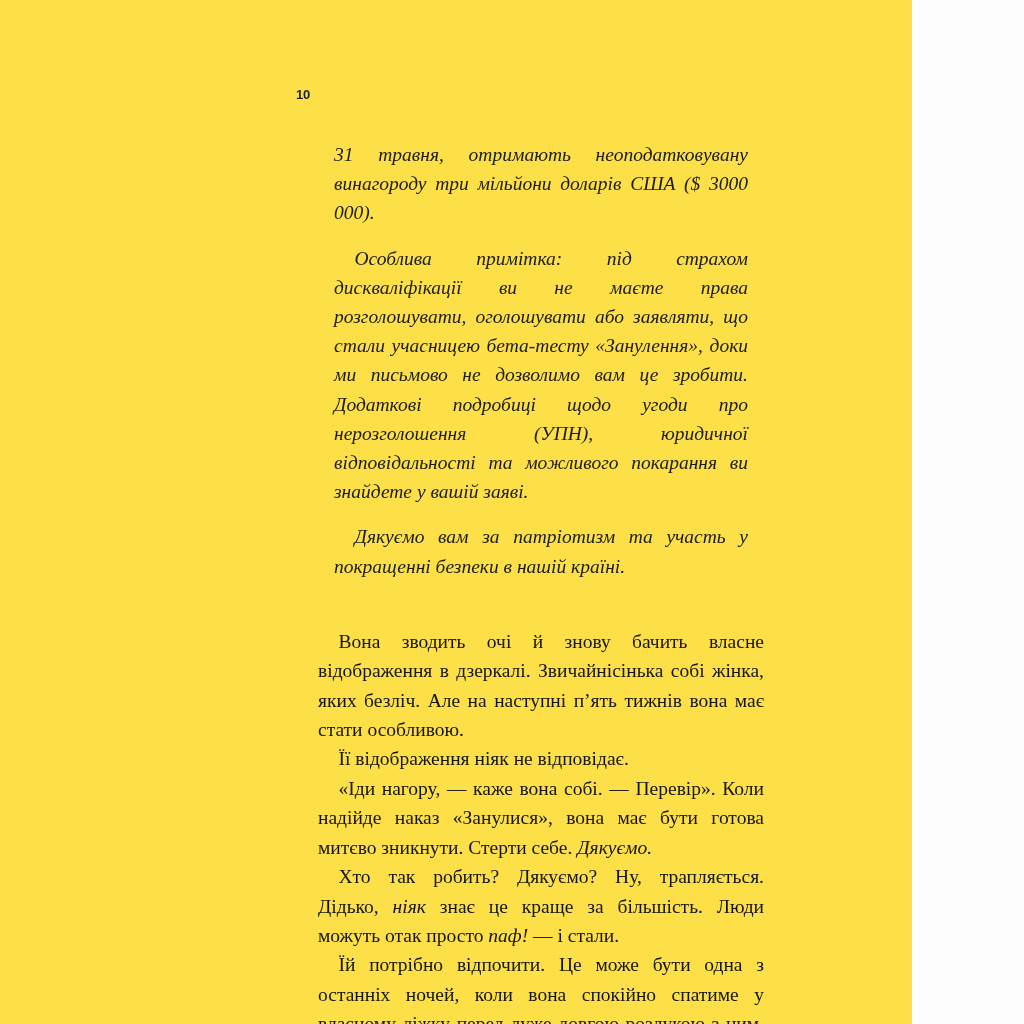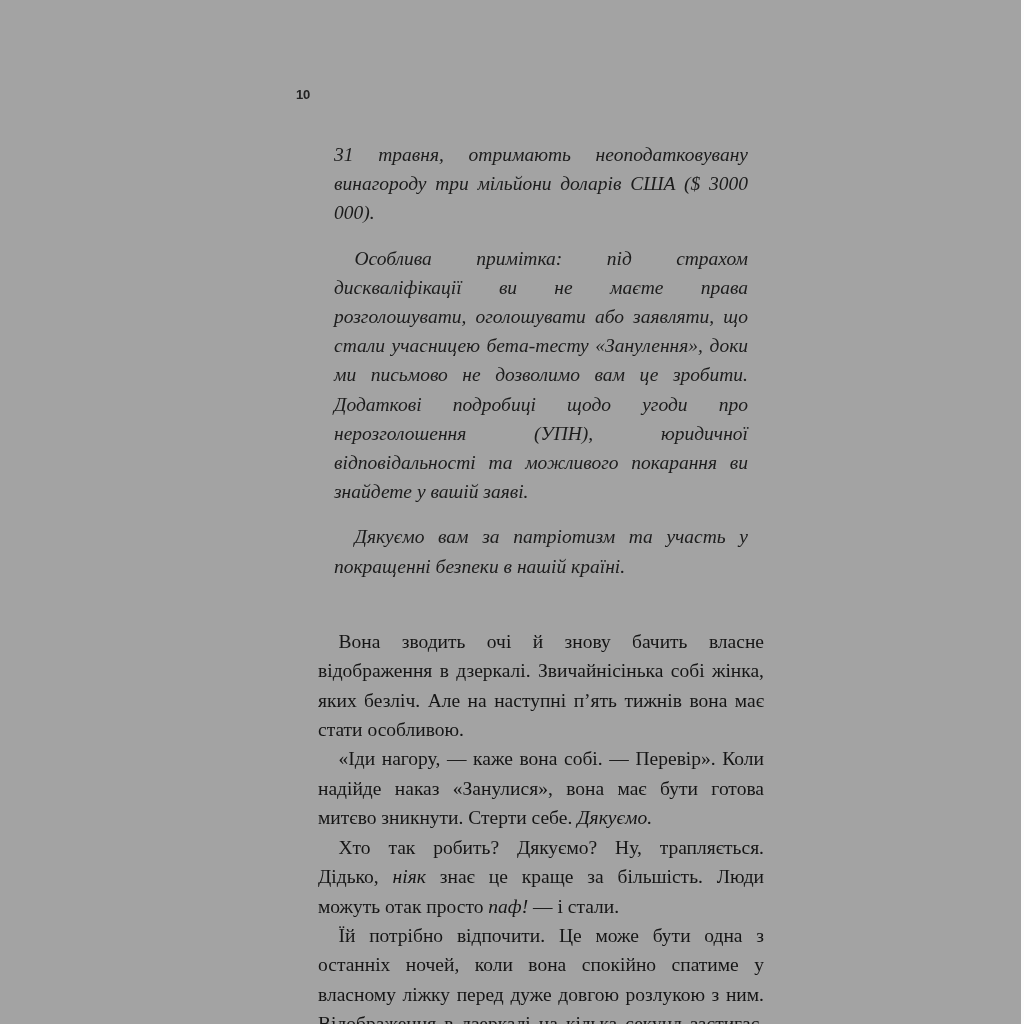--- a/index.html
+++ b/index.html
@@ -10,23 +10,23 @@
     width: 1024px;
     height: 1024px;
     background: #fdfdfd;
     font-family: "Liberation Serif", serif;
     color: #1a1a1a;
     overflow: hidden;
   }
 
   #page {
     position: relative;
-    width: 1021px;
+    width: 912px;
     height: 1024px;
-    background: #a3a3a3;
+    background: #fde047;
   }
 
   
   #folio {
     position: absolute;
     left: 296px;
     top: 88px;
     font-family: "Liberation Sans", sans-serif;
     font-size: 13px;
     font-weight: 700;
@@ -95,20 +95,21 @@
     <div id="extract-container">
         <p class="extract cont">31 травня, отримають неоподатковувану винагороду три мільйони доларів США ($ 3000 000).</p>
         <p class="extract para">Особлива примітка: під страхом дискваліфікації ви не маєте права розголошувати, оголошувати або заявляти, що стали учасницею бета-тесту «Занулення», доки ми письмово не дозволимо вам це зробити. Додаткові подробиці щодо угоди про нерозголошення (УПН), юридичної відповідальності та можливого покарання ви знайдете у вашій заяві.</p>
         <p class="extract para">Дякуємо вам за патріотизм та участь у покращенні безпеки в нашій країні.</p>
       </div>
 
     <div class="gap-block"></div>
 
     <div id="body-container">
         <p class="body-para"><span>Вона зводить очі й знову бачить власне відображення в дзеркалі. Звичайнісінька собі жінка, яких безліч. Але на наступні п’ять тижнів вона має стати особливою.</span></p>
+        <p class="body-para"><span>Її відображення ніяк не відповідає.</span></p>
         <p class="body-para"><span>«Іди нагору, — каже вона собі. — Перевір». Коли надійде наказ «Занулися», вона має бути готова митєво зникнути. Стерти себе. </span><span class="it">Дякуємо.</span></p>
         <p class="body-para"><span>Хто так робить? Дякуємо? Ну, трапляється. Дідько, </span><span class="it">ніяк</span><span> знає це краще за більшість. Люди можуть отак просто </span><span class="it">паф!</span><span> — і стали.</span></p>
         <p class="body-para"><span>Їй потрібно відпочити. Це може бути одна з останніх ночей, коли вона спокійно спатиме у власному ліжку перед дуже довгою розлукою з ним. Відображення в дзеркалі на кілька секунд застигає, поки вона розмірковує, що чекає на неї попереду. Потім воно швидко рухається.</span></p>
       </div>
 
   </div>
 
 </div>
 
 </body></html>

